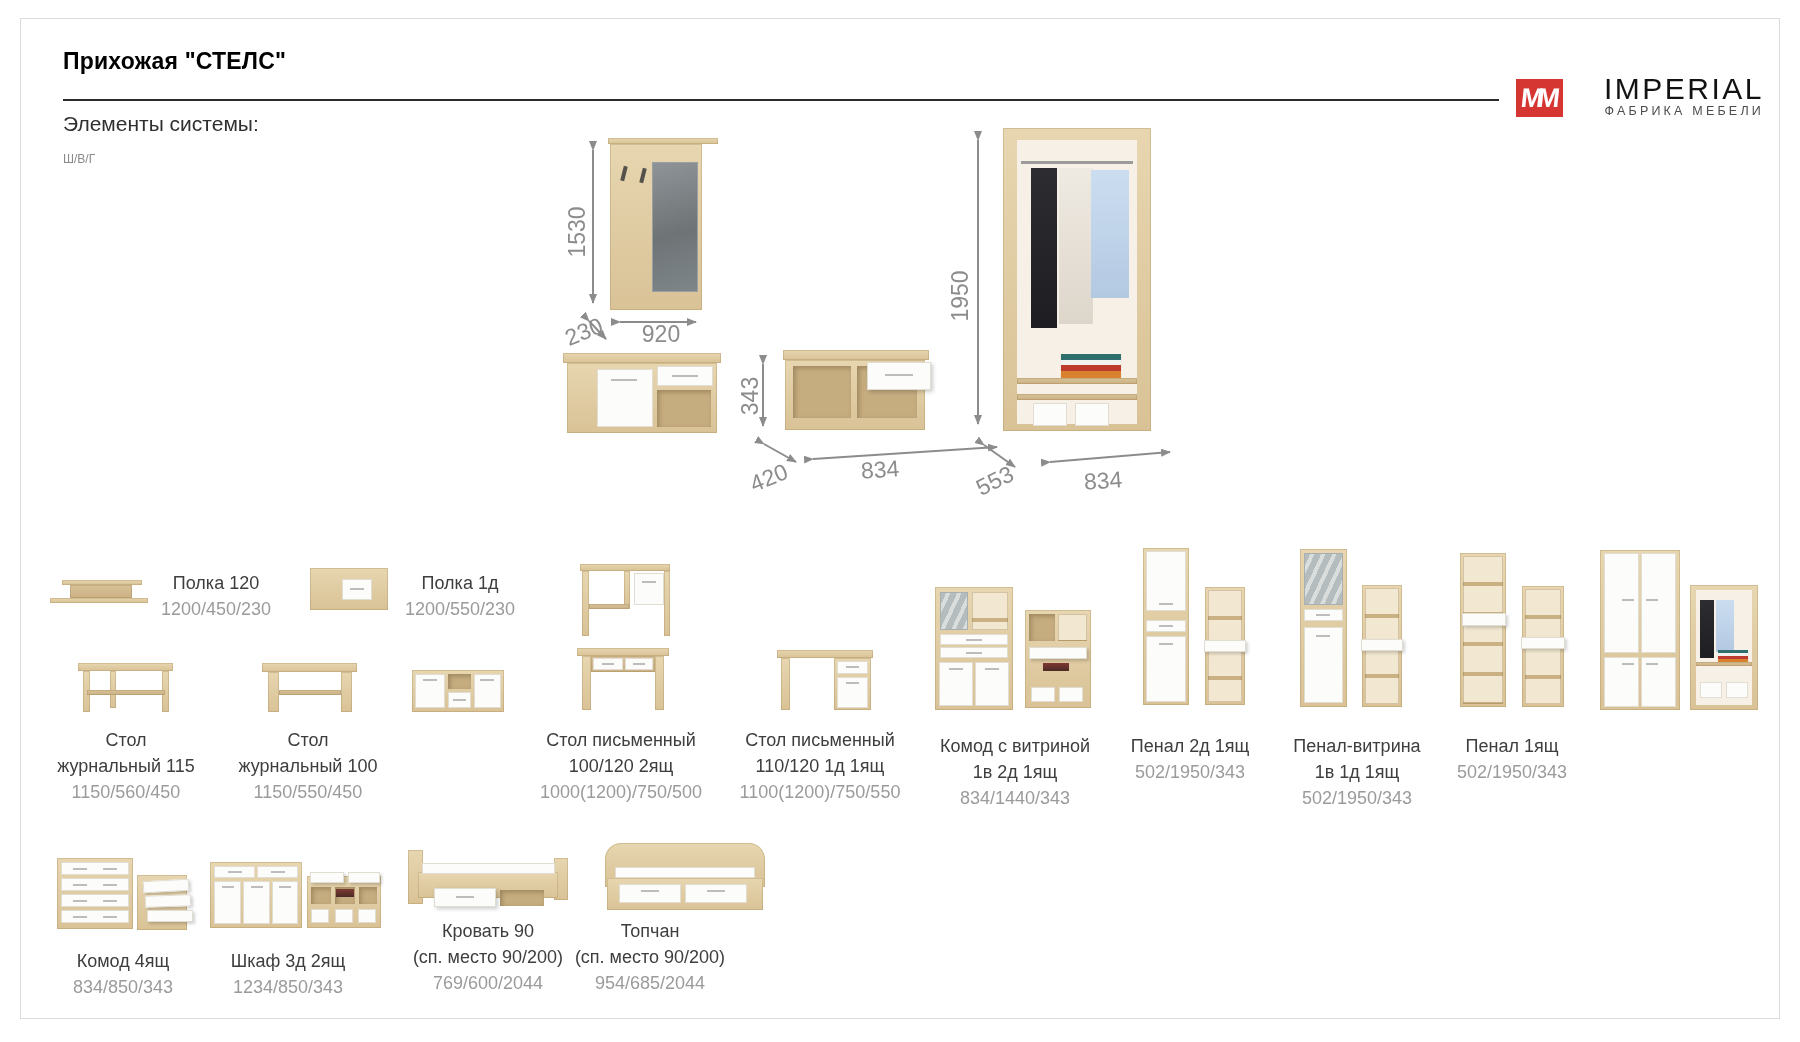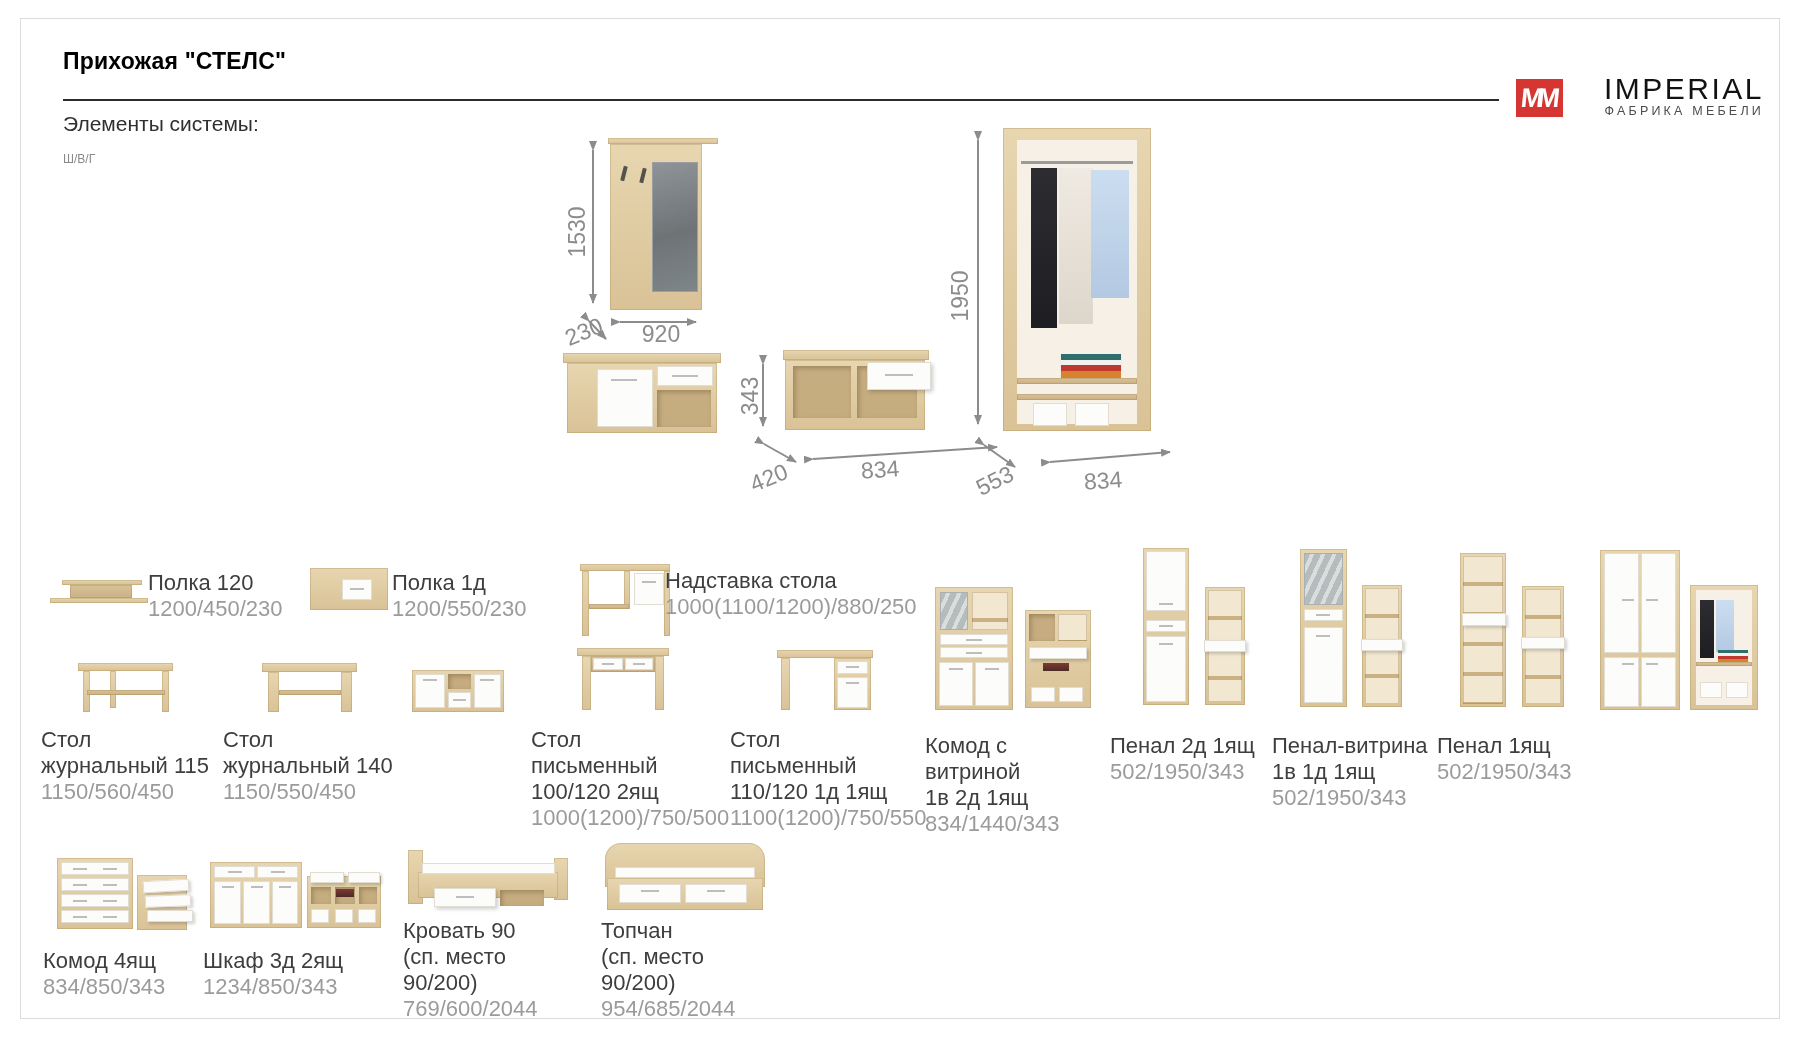--- a/index.html
+++ b/index.html
@@ -22,21 +22,21 @@
   .w2{background:linear-gradient(180deg,#d8c299,#cbb184);box-shadow:inset 0 0 0 1px rgba(140,110,60,.25);}
   .n{background:#c6ad80;box-shadow:inset 2px 2px 5px rgba(92,70,36,.38);}
   .f{background:#fcfcfb;box-shadow:inset 0 0 0 1px #e2ddd3;}
   .g{background:repeating-linear-gradient(115deg,#b5bcbe 0 6px,#d9dedd 6px 10px);box-shadow:inset 0 0 0 1px #aab0b1;}
   .mi{background:linear-gradient(165deg,#8e9497 0%,#6e7376 55%,#7e8689 100%);box-shadow:inset 0 0 0 1px #9aa0a2;}
   .shv{background:repeating-linear-gradient(180deg,#f2e8d1 0 26px,#c9b183 26px 30px);box-shadow:inset 0 0 0 1px rgba(140,110,60,.3);}
   .hl{background:#bdbdbd;height:2px;}
   .int{background:#f6f0e7;}
   .stack{background:linear-gradient(180deg,#2e6f6e 0 26%,#f1f1ee 26% 46%,#bf3a2e 46% 72%,#d8822f 72% 100%);box-shadow:0 1px 1px rgba(0,0,0,.15);}
   
-  .plabel{position:absolute;text-align:left;color:#3e3e3e;font-size:22px;line-height:26px;}
+  .plabel{position:absolute;text-align:center;color:#3e3e3e;font-size:18px;line-height:26px;}
   .plabel .dims{color:#9b9b9b;}
   .dimtxt{position:absolute;color:#8c8c8c;font-size:23px;white-space:nowrap;transform:translate(-50%,-50%);}
   svg.arrows{position:absolute;left:0;top:0;pointer-events:none;}
 </style>
 </head>
 <body>
 
 <div id="stage">
   <div class="card a"></div>
 
@@ -150,24 +150,20 @@
   <div class="a" style="left:580px;top:560px;width:92px;height:80px;">
     <div class="a w" style="left:0;top:4px;width:90px;height:7px;"></div>
     <div class="a w" style="left:2px;top:11px;width:7px;height:65px;"></div>
     <div class="a w" style="left:84px;top:11px;width:6px;height:65px;"></div>
     <div class="a w" style="left:44px;top:11px;width:6px;height:38px;"></div>
     <div class="a w2" style="left:9px;top:44px;width:40px;height:5px;"></div>
     <div class="a f" style="left:54px;top:13px;width:30px;height:32px;">
         <div class="hl a" style="left:8px;top:8px;width:14px;"></div>
       </div>
   </div>
-  <div class="plabel" style="left:665px;top:568px;width:230px;">
-    <div>Надставка стола</div>
-    <div class="dims">1000(1100/1200)/880/250</div>
-  </div>
 
   <div class="a" style="left:935px;top:585px;width:160px;height:127px;">
     <div class="a w" style="left:0;top:2px;width:78px;height:123px;"></div>
     <div class="a g" style="left:5px;top:7px;width:28px;height:38px;"></div>
     <div class="a shv" style="left:37px;top:7px;width:36px;height:38px;"></div>
     <div class="a f" style="left:5px;top:49px;width:68px;height:11px;">
         <div class="hl a" style="left:26px;top:5px;width:16px;"></div>
       </div>
     <div class="a f" style="left:5px;top:62px;width:68px;height:11px;">
         <div class="hl a" style="left:26px;top:5px;width:16px;"></div>
@@ -283,21 +279,21 @@
   </div>
 
   <div class="a" style="left:262px;top:663px;width:96px;height:52px;">
     <div class="a w" style="left:0;top:0;width:95px;height:9px;"></div>
     <div class="a w" style="left:6px;top:9px;width:11px;height:40px;"></div>
     <div class="a w" style="left:79px;top:9px;width:11px;height:40px;"></div>
     <div class="a w2" style="left:17px;top:27px;width:62px;height:5px;"></div>
   </div>
   <div class="plabel" style="left:223px;top:727px;width:170px;">
     <div>Стол</div>
-    <div>журнальный 140</div>
+    <div>журнальный 100</div>
     <div class="dims">1150/550/450</div>
   </div>
 
   <div class="a" style="left:412px;top:670px;width:94px;height:44px;">
     <div class="a w" style="left:0;top:0;width:92px;height:42px;"></div>
     <div class="a f" style="left:3px;top:4px;width:30px;height:34px;">
         <div class="hl a" style="left:8px;top:5px;width:14px;"></div>
       </div>
     <div class="a f" style="left:62px;top:4px;width:27px;height:34px;">
         <div class="hl a" style="left:6px;top:5px;width:14px;"></div>
@@ -424,18 +420,18 @@
     <div class="a w" style="left:0;top:0;width:160px;height:44px;border-radius:16px 16px 0 0;"></div>
     <div class="a f" style="left:10px;top:24px;width:140px;height:11px;"></div>
     <div class="a w" style="left:2px;top:35px;width:156px;height:32px;"></div>
     <div class="a f" style="left:14px;top:41px;width:62px;height:19px;">
         <div class="hl a" style="left:22px;top:6px;width:18px;"></div>
       </div>
     <div class="a f" style="left:80px;top:41px;width:62px;height:19px;">
         <div class="hl a" style="left:22px;top:6px;width:18px;"></div>
       </div>
   </div>
-  <div class="plabel" style="left:601px;top:918px;width:170px;">
+  <div class="plabel" style="left:565px;top:918px;width:170px;">
     <div>Топчан</div>
     <div>(сп. место 90/200)</div>
     <div class="dims">954/685/2044</div>
   </div>
 </div>
 
 </body></html>

